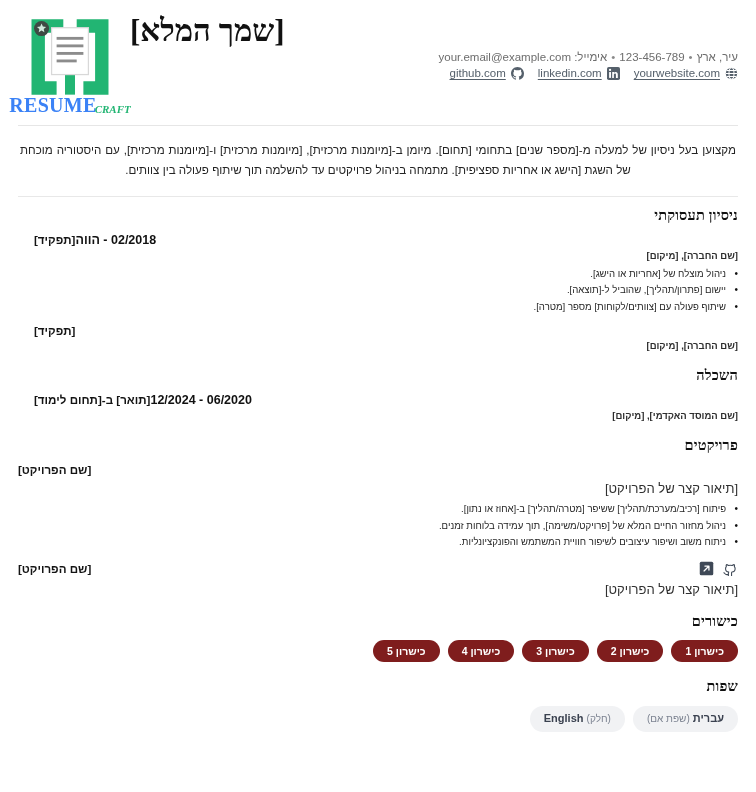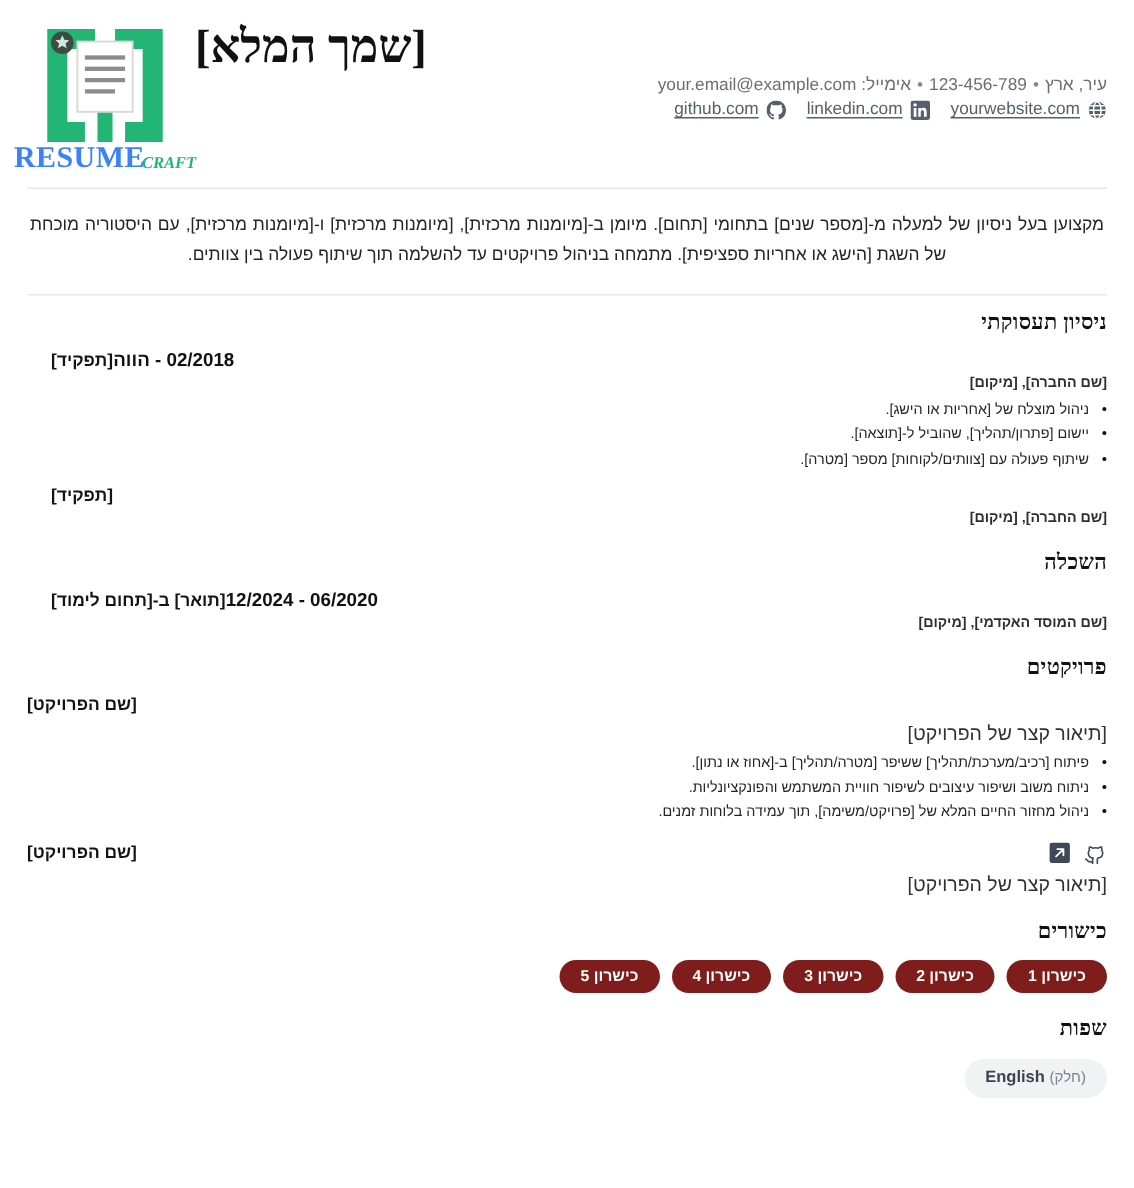--- a/index.html
+++ b/index.html
@@ -372,22 +372,22 @@
     <div class="section-title">פרויקטים</div>
 
     <div class="entry">
       <div class="project-head">
         <span class="entry-role">[שם הפרויקט]</span>
         <span class="project-icons"></span>
       </div>
       <div class="entry-desc">[תיאור קצר של הפרויקט]</div>
       <ul class="bullets">
         <li>פיתוח [רכיב/מערכת/תהליך] ששיפר [מטרה/תהליך] ב-[אחוז או נתון].</li>
+        <li>ניהול מחזור החיים המלא של [פרויקט/משימה], תוך עמידה בלוחות זמנים.</li>
         <li>ניתוח משוב ושיפור עיצובים לשיפור חוויית המשתמש והפונקציונליות.</li>
-        <li>ניהול מחזור החיים המלא של [פרויקט/משימה], תוך עמידה בלוחות זמנים.</li>
       </ul>
     </div>
 
     <div class="entry">
       <div class="project-head">
         <span class="entry-role">[שם הפרויקט]</span>
         <span class="project-icons">
           <a class="ico" href="#">
             <svg width="15" height="15" viewBox="0 0 16 16" fill="none" stroke="#3e4856" stroke-width="1.15">
               <path d="M6.1 14.4c-2.9.85-2.9-1.55-4.1-1.9m8.2 3.1v-2.4c0-.7-.1-1 .35-1.4 2-.22 3.45-.85 3.45-3.65 0-.9-.3-1.6-.8-2.15.22-.6.2-1.45-.1-2.1 0 0-.7-.2-2.25.85a7.6 7.6 0 0 0-3.9 0C5.4 3.7 4.7 3.9 4.7 3.9c-.3.65-.32 1.5-.1 2.1-.5.55-.8 1.25-.8 2.15 0 2.8 1.45 3.43 3.45 3.65-.45.4-.44.8-.43 1.4v2.4" stroke-linecap="round" stroke-linejoin="round"></path>
@@ -413,19 +413,23 @@
       <span class="skill-pill">כישרון 3</span>
       <span class="skill-pill">כישרון 4</span>
       <span class="skill-pill">כישרון 5</span>
     </div>
   </div>
 
   <div class="section sec-gap-lg">
     <div class="section-title">שפות</div>
     <div class="pill-row lang-row">
       <span class="lang-pill">
+        <span class="lname">עברית</span>
+        <span class="llevel">(שפת אם)</span>
+      </span>
+      <span class="lang-pill">
         <span class="lname">English</span>
         <span class="llevel">(חלק)</span>
       </span>
     </div>
   </div>
 
 </div>
 
 </body></html>

